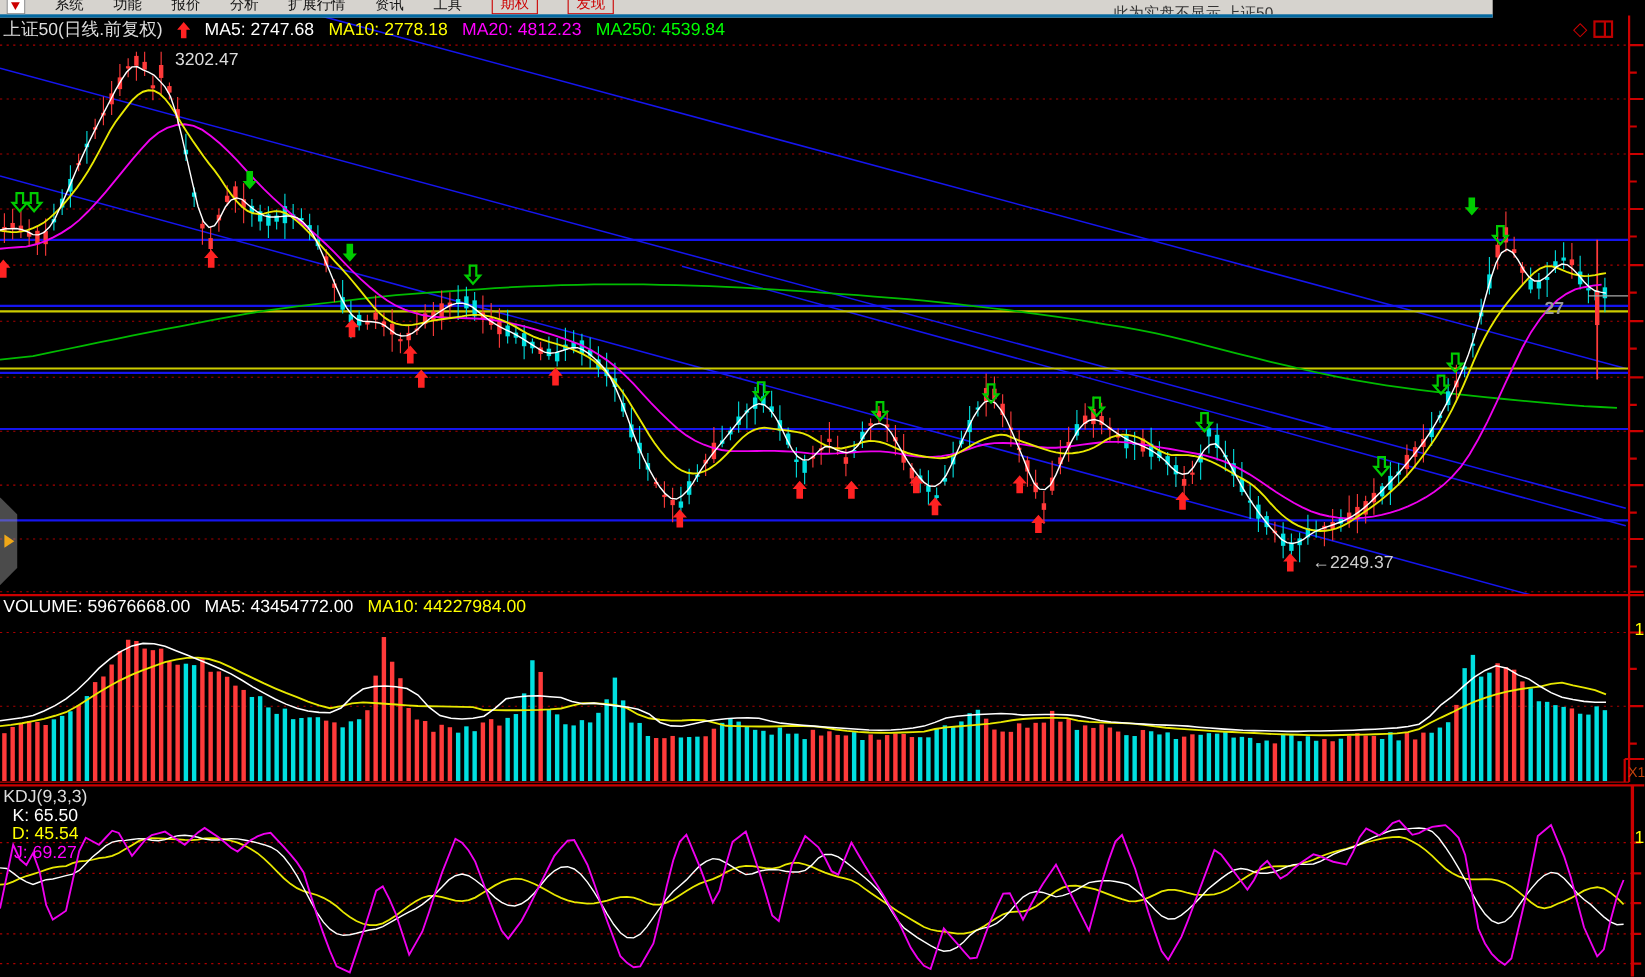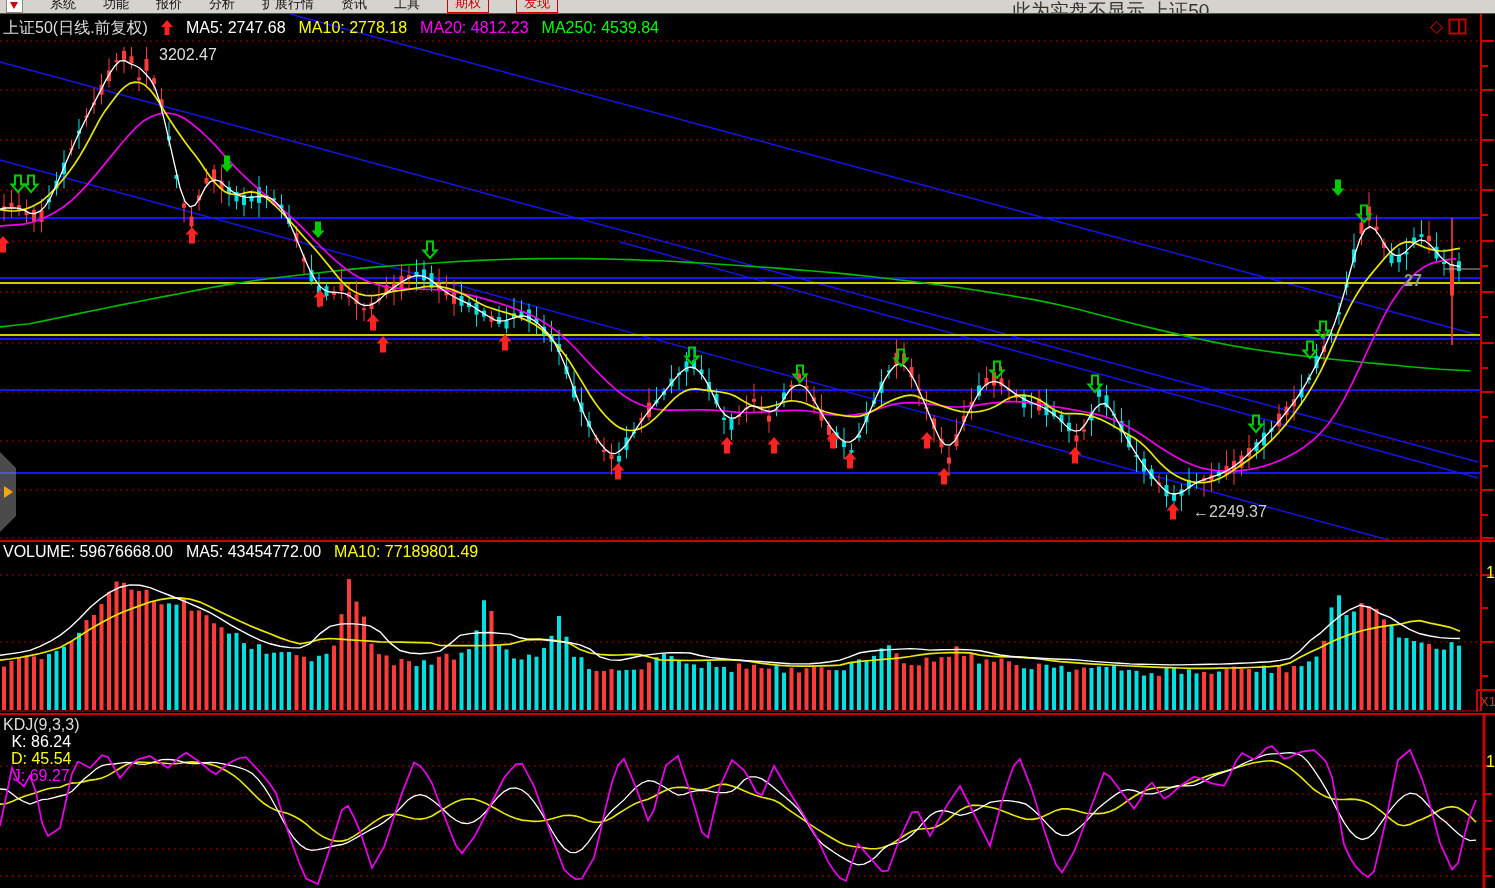--- a/index.html
+++ b/index.html
@@ -1,28 +1,28 @@
 <!DOCTYPE html>
 <html><head>
 <meta charset="utf-8">
 <style>
   html,body{margin:0;padding:0;}
   body{width:1495px;height:888px;position:relative;background:#000;overflow:hidden;
        font-family:"Liberation Sans",sans-serif;}
   
-  .menubar{position:absolute;left:0;top:0;width:1495px;height:13px;background:#d6d3ce;
-           border-bottom:1px solid #0369a1;overflow:hidden;z-index:9;}
+  .menubar{position:absolute;left:0;top:0;width:1357px;height:13px;background:#d6d3ce;
+           border-bottom:3px solid #0369a1;overflow:hidden;z-index:9;}
   .menu-inner{display:flex;gap:27px;align-items:flex-end;height:22px;margin-top:-9px;
               padding-left:6px;font-size:13px;color:#111;white-space:nowrap;}
   .appicon{width:15px;height:12px;background:#fff;border:1px solid #888;position:relative;flex:none;}
   .appicon i{position:absolute;left:3px;top:2px;width:0;height:0;border-left:4px solid transparent;
              border-right:4px solid transparent;border-top:7px solid #c00;}
   .mi{cursor:default;}
   .mi.red{color:#c00;border:1px solid #c00;padding:0 7px;line-height:18px;}
-  .status{position:absolute;left:1012px;top:0;height:22px;line-height:22px;color:#333;font-size:19px;}
+  .status{position:absolute;left:1012px;top:0;height:22px;line-height:22px;color:#333;font-size:14px;}
   
   .ovl{position:absolute;font-size:16px;line-height:17px;white-space:nowrap;z-index:5;}
   .row{display:flex;gap:13px;align-items:center;}
   .w{color:#fff}.y{color:#ffff00}.m{color:#ff00ff}.g{color:#00ff00}.gy{color:#ddd}
   #chart{position:absolute;left:0;top:0;z-index:1;}
   
   .handle{position:absolute;left:0;top:452px;width:16px;height:80px;z-index:6;
           background:rgba(150,150,150,.5);
           clip-path:polygon(0 0,100% 20%,100% 80%,0 100%);}
   .handle i{position:absolute;left:4px;top:34px;width:0;height:0;
@@ -789,28 +789,28 @@
 
 <div class="ovl gy" style="left:145px;top:46px;margin-left:14px;">3202.47</div>
 <div class="ovl" style="left:1193px;top:503px;color:#ccc;">
   <span>←</span><span>2249.37</span>
 </div>
 <div class="ovl" style="left:1404px;top:272px;color:#999;font-weight:bold;">27</div>
 
 <div class="ovl row" style="left:3px;top:543px;align-items:center;">
   <span class="w">VOLUME: 59676668.00</span>
   <span class="w">MA5: 43454772.00</span>
-  <span class="y">MA10: 77189801.49</span>
+  <span class="y">MA10: 44227984.00</span>
 </div>
 <div class="ovl y" style="left:1486px;top:564px;">1</div>
 <div class="ovl" style="left:1480px;top:693px;color:#c2410c;font-size:13px;">X1</div>
 
 <div class="ovl row" style="left:3px;top:716px;gap:0;flex-direction:column;">
   <span class="gy">KDJ(9,3,3)</span>
-  <span class="w">K: 86.24</span>
+  <span class="w">K: 65.50</span>
   <span class="y">D: 45.54</span>
   <span class="m">J: 69.27</span>
 </div>
 <div class="ovl y" style="left:1486px;top:753px;">1</div>
 
 <div class="handle">
     <i></i>
   </div>
 
 </body></html>

